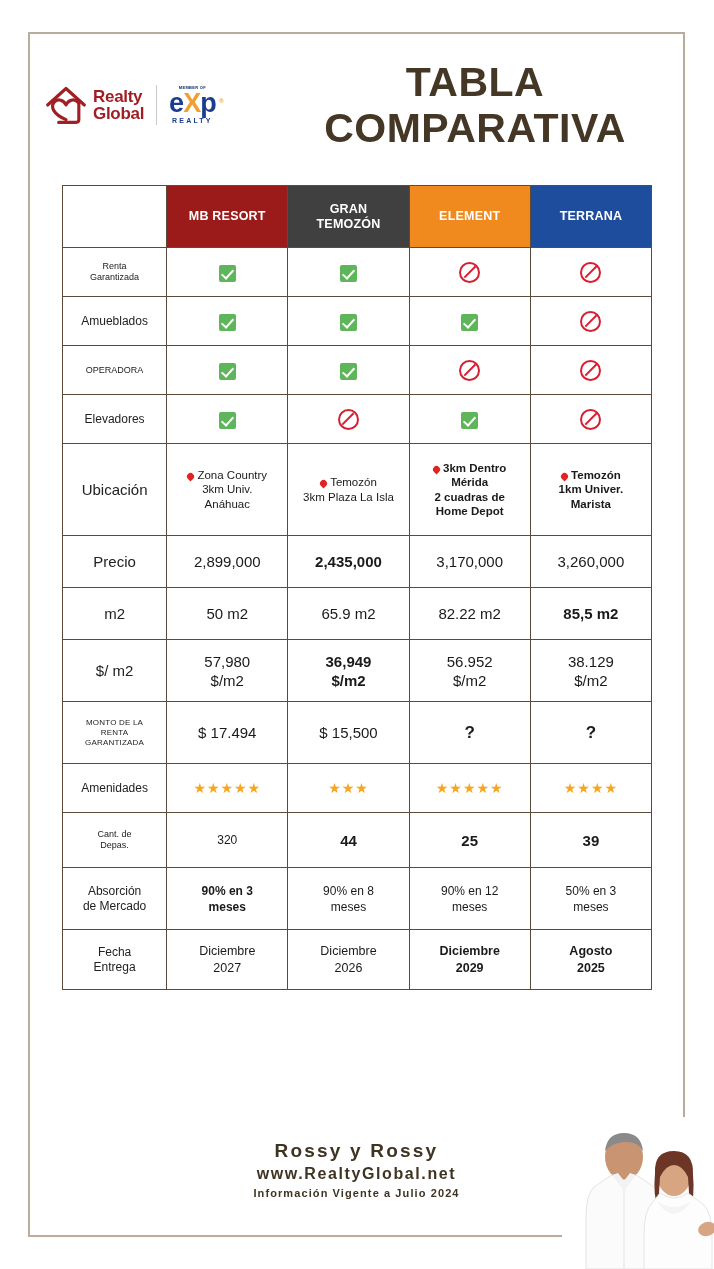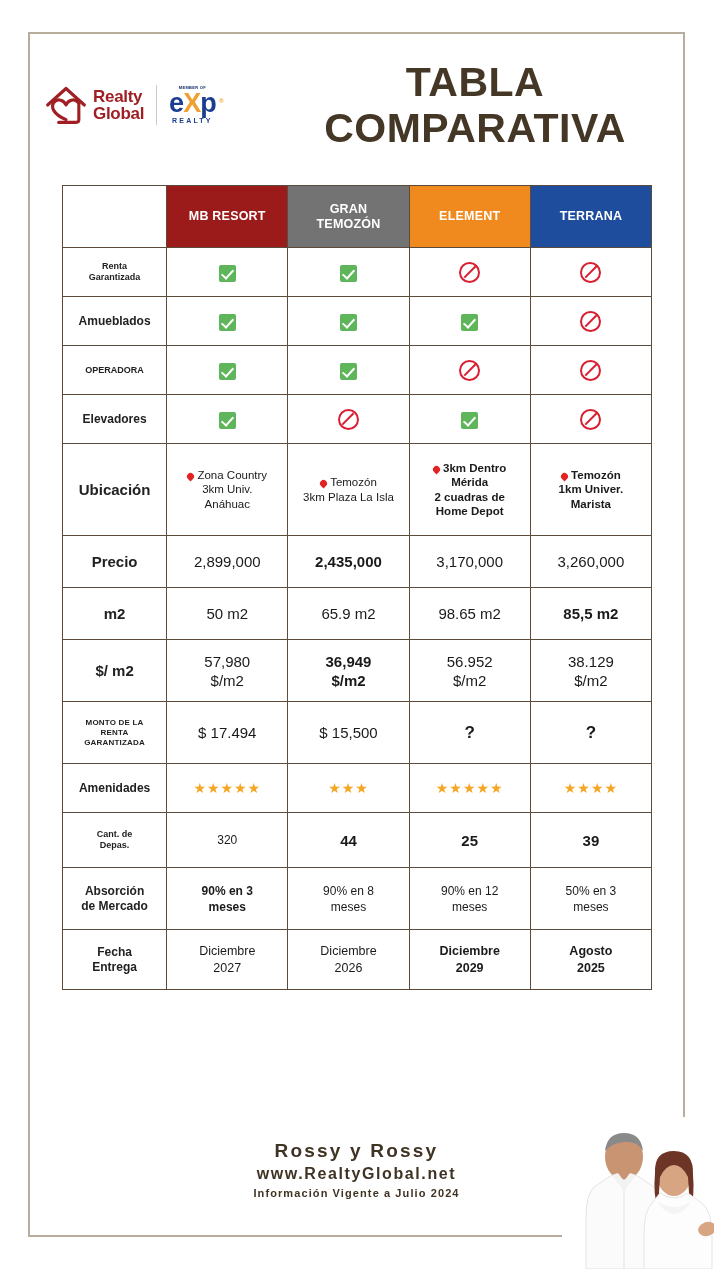--- a/index.html
+++ b/index.html
@@ -137,21 +137,21 @@
     font-weight: bold;
     line-height: 15px;
     letter-spacing: 0.2px;
   }
   thead th.blank { background: #ffffff; border-color: #5c4b3a; }
 
   td.rowlabel {
     font-size: 12px;
     color: #222;
     line-height: 15px;
-    font-weight: bold;
+    font-weight: normal;
   }
   td.rowlabel.small { font-size: 9px; line-height: 11px; }
   td.rowlabel.tiny  { font-size: 8px; line-height: 10px; letter-spacing: .2px; }
   td.rowlabel.big   { font-size: 15px; }
 
   td.cell {
     font-size: 15px;
     color: #1a1a1a;
     line-height: 19px;
   }
@@ -300,21 +300,21 @@
       <col class="c0">
         <col class="c1">
         <col class="c2">
         <col class="c3">
         <col class="c4">
     </colgroup>
     <thead>
       <tr id="header-row">
           <th class="blank"></th>
           <th style="background: rgb(155, 27, 27);">MB RESORT</th>
-          <th style="background: #737373; text-align: center;">
+          <th style="background: #404040; text-align: center;">
             <div>GRAN</div>
             <div>TEMOZÓN</div>
           </th>
           <th style="background: rgb(240, 138, 30);">ELEMENT</th>
           <th style="background: rgb(30, 77, 158);">TERRANA</th>
         </tr>
     </thead>
     <tbody id="table-body">
         <tr class="r-check">
           <td class="rowlabel small">
@@ -387,21 +387,21 @@
         </tr>
         <tr class="r-std">
           <td class="rowlabel big">m2</td>
           <td class="cell">
             <div>50 m2</div>
           </td>
           <td class="cell">
             <div>65.9 m2</div>
           </td>
           <td class="cell">
-            <div>98.65 m2</div>
+            <div>82.22 m2</div>
           </td>
           <td class="cell bold">
             <div>85,5 m2</div>
           </td>
         </tr>
         <tr class="r-dbl">
           <td class="rowlabel big">$/ m2</td>
           <td class="cell">
             <div>57,980</div>
             <div>$/m2</div>

